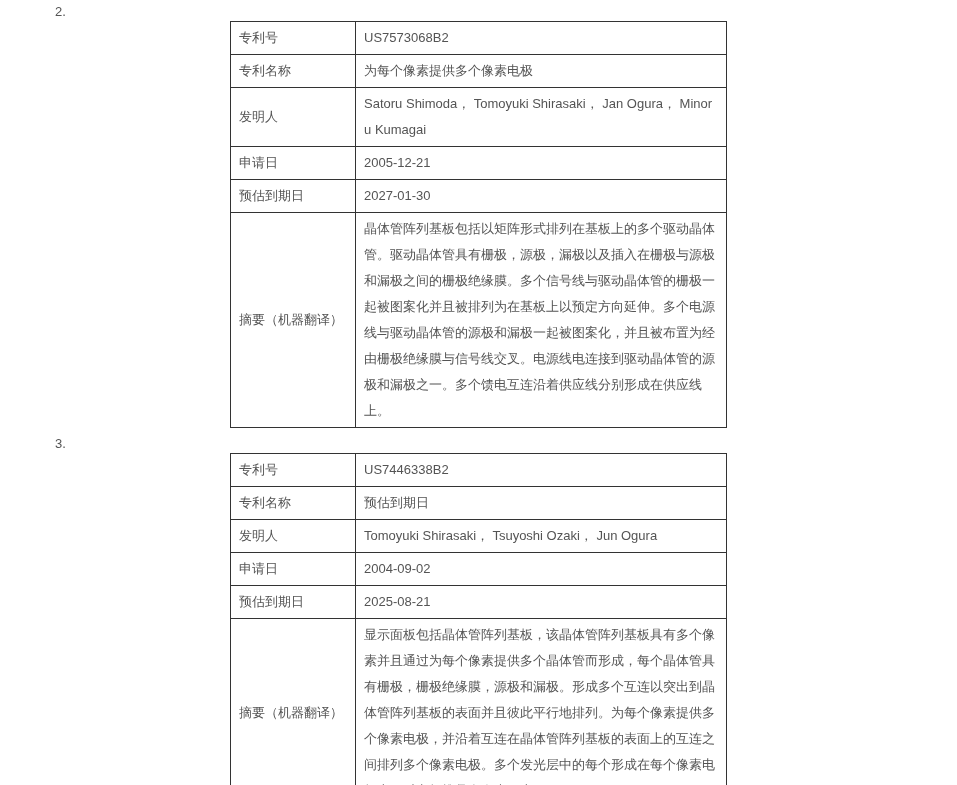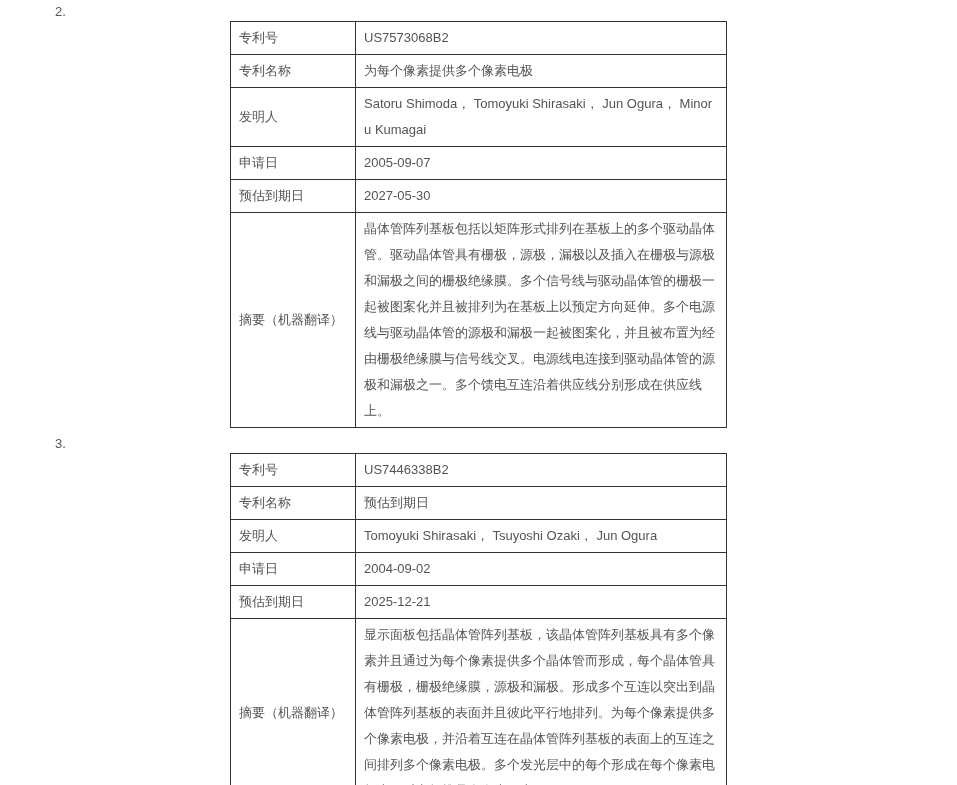--- a/index.html
+++ b/index.html
@@ -70,29 +70,29 @@
         <tr>
           <td class="label-cell">专利号</td>
           <td class="value-cell">US7573068B2</td>
         </tr>
         <tr>
           <td class="label-cell">专利名称</td>
           <td class="value-cell">为每个像素提供多个像素电极</td>
         </tr>
         <tr>
           <td class="label-cell">发明人</td>
-          <td class="value-cell break-all">Satoru Shimoda， Tomoyuki Shirasaki， Jun Ogura， Minoru Kumagai</td>
+          <td class="value-cell break-all">Satoru Shimoda， Tomoyuki Shirasaki， Jan Ogura， Minoru Kumagai</td>
         </tr>
         <tr>
           <td class="label-cell">申请日</td>
-          <td class="value-cell">2005-09-07</td>
+          <td class="value-cell">2005-12-21</td>
         </tr>
         <tr>
           <td class="label-cell">预估到期日</td>
-          <td class="value-cell">2027-05-30</td>
+          <td class="value-cell">2027-01-30</td>
         </tr>
         <tr>
           <td class="label-cell">摘要（机器翻译）</td>
           <td class="value-cell">晶体管阵列基板包括以矩阵形式排列在基板上的多个驱动晶体管。驱动晶体管具有栅极，源极，漏极以及插入在栅极与源极和漏极之间的栅极绝缘膜。多个信号线与驱动晶体管的栅极一起被图案化并且被排列为在基板上以预定方向延伸。多个电源线与驱动晶体管的源极和漏极一起被图案化，并且被布置为经由栅极绝缘膜与信号线交叉。电源线电连接到驱动晶体管的源极和漏极之一。多个馈电互连沿着供应线分别形成在供应线上。</td>
         </tr>
       </tbody>
     </table>
   </section>
 
   <section class="patent-item">
@@ -110,21 +110,21 @@
         <tr>
           <td class="label-cell">发明人</td>
           <td class="value-cell break-all">Tomoyuki Shirasaki， Tsuyoshi Ozaki， Jun Ogura</td>
         </tr>
         <tr>
           <td class="label-cell">申请日</td>
           <td class="value-cell">2004-09-02</td>
         </tr>
         <tr>
           <td class="label-cell">预估到期日</td>
-          <td class="value-cell">2025-12-21</td>
+          <td class="value-cell">2025-08-21</td>
         </tr>
         <tr>
           <td class="label-cell">摘要（机器翻译）</td>
           <td class="value-cell">显示面板包括晶体管阵列基板，该晶体管阵列基板具有多个像素并且通过为每个像素提供多个晶体管而形成，每个晶体管具有栅极，栅极绝缘膜，源极和漏极。形成多个互连以突出到晶体管阵列基板的表面并且彼此平行地排列。为每个像素提供多个像素电极，并沿着互连在晶体管阵列基板的表面上的互连之间排列多个像素电极。多个发光层中的每个形成在每个像素电极上。对电极堆叠在发光层上。</td>
         </tr>
       </tbody>
     </table>
   </section>
 
 </div>

